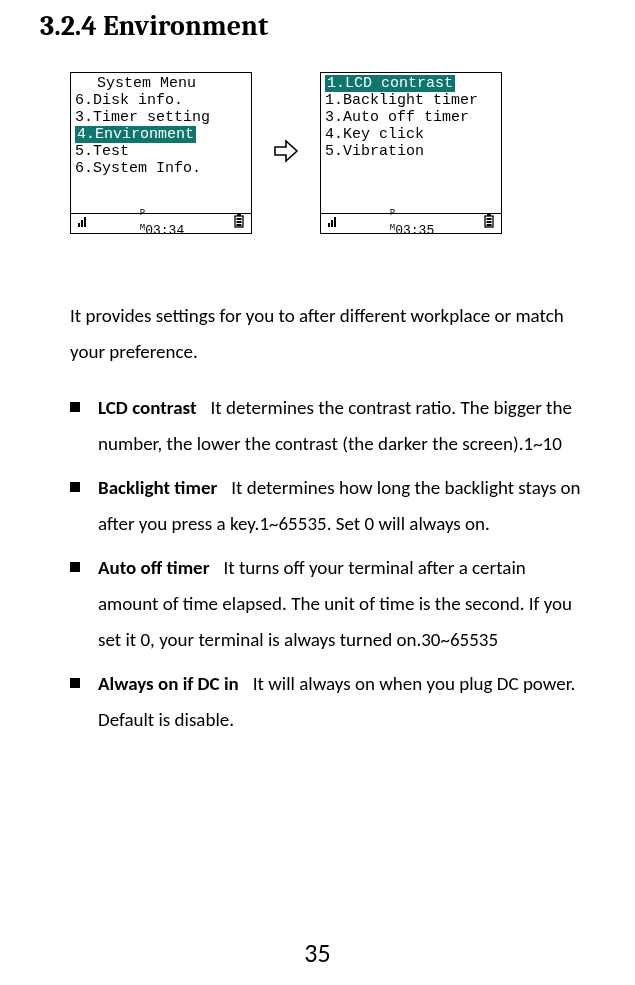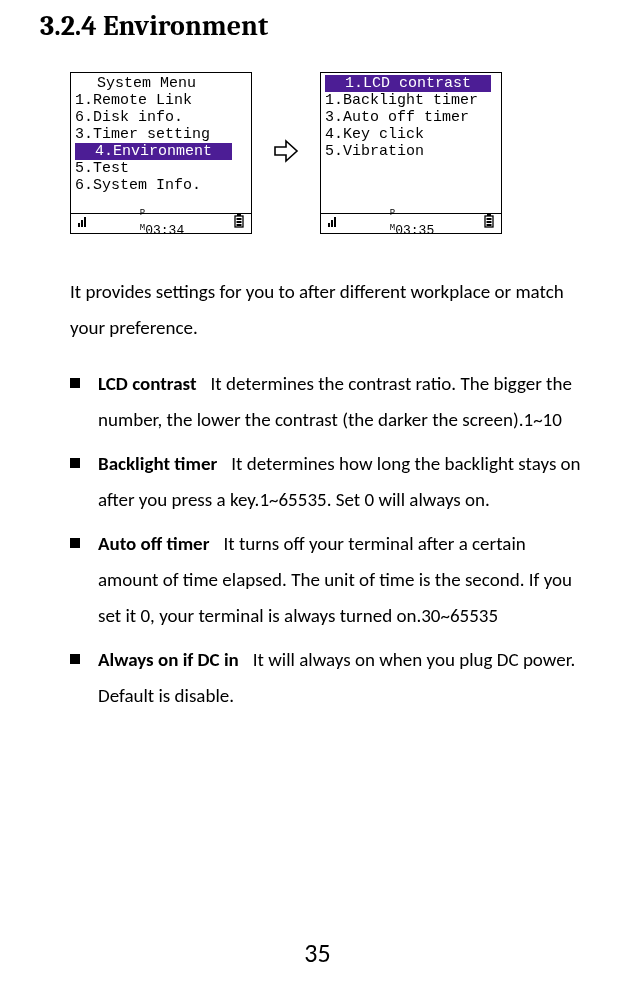--- a/index.html
+++ b/index.html
@@ -22,44 +22,44 @@
     font-weight: 700;
     margin: 0 0 30px 0;
     padding-top: 10px;
   }
   .screens-row {
     display: flex;
     align-items: center;
     justify-content: flex-start;
     gap: 20px;
     margin-left: 30px;
-    margin-bottom: 40px;
+    margin-bottom: 64px;
   }
   .screen {
     width: 180px;
     height: 160px;
     border: 1px solid #000;
     background: #fff;
     position: relative;
     overflow: hidden;
   }
   .screen-inner {
     font-family: "Courier New", monospace;
     font-size: 15px;
     line-height: 17px;
     padding: 2px 0 0 4px;
     letter-spacing: 0;
   }
   .menu-title { padding-left: 22px; }
   .menu-item { white-space: pre; }
   .highlight {
     display: inline-block;
-    background: #4c1d95;
+    background: #0f766e;
     color: #fff;
-    padding: 0 20px;
+    padding: 0 2px;
   }
   .statusbar {
     position: absolute;
     bottom: 2px;
     left: 0;
     right: 0;
     height: 18px;
     border-top: 1px solid #000;
     display: flex;
     align-items: center;
@@ -119,21 +119,20 @@
 
 <div class="page">
   <h2 class="section-title">3.2.4   Environment</h2>
 
   <div class="screens-row">
 
     <div class="screen">
       <div class="screen-inner">
         <div class="menu-title">System Menu</div>
         <div id="screen1-list">
-            <div class="menu-item">1.Remote Link</div>
             <div class="menu-item">6.Disk info.</div>
             <div class="menu-item">3.Timer setting</div>
             <div class="menu-item"><span class="highlight">4.Environment</span></div>
             <div class="menu-item">5.Test</div>
             <div class="menu-item">6.System Info.</div>
           </div>
       </div>
       <div class="statusbar">
         <span class="signal-icon">
           <svg width="14" height="14" viewBox="0 0 14 14">

